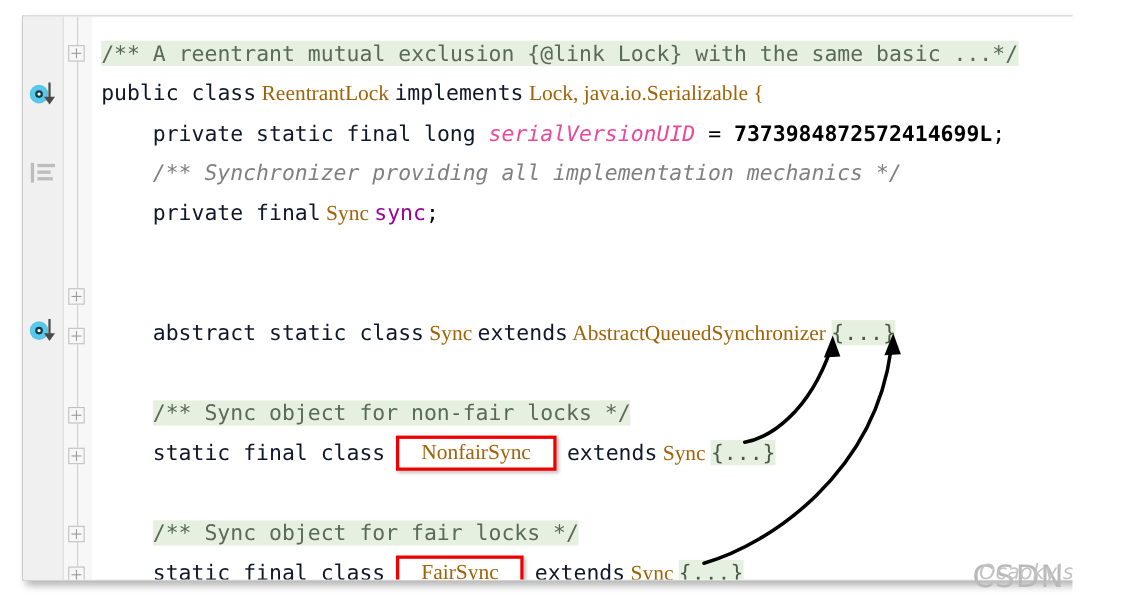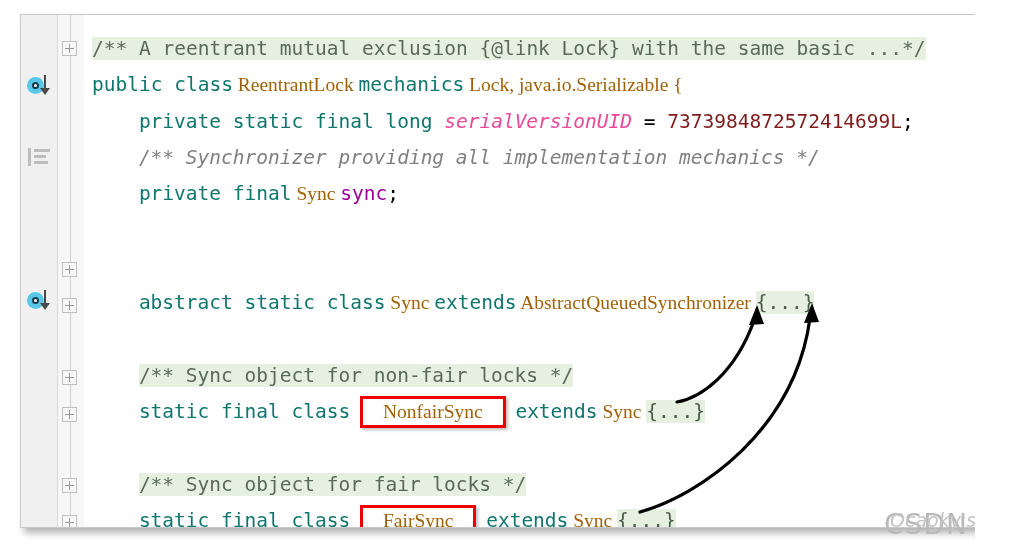--- a/index.html
+++ b/index.html
@@ -97,25 +97,25 @@
     height: 31px;
     line-height: 31px;
     white-space: pre;
     font-family: "DejaVu Sans Mono", monospace;
     font-size: 19.5px;
     letter-spacing: 0px;
     color: #000000;
   }
 
   
-  .kw   { color: #0f766e; }
+  .kw   { color: #0f172a; }
   .typ  { color: #a16207; font-family: Liberation Serif, serif; }
   .fld  { color: #ec4899; font-style: italic; }
   .fldn { color: #9b009b; }
-  .num  { color: #7f1d1d; }
+  .num  { color: #000000; font-weight: bold; }
   .cmt  { color: #5a6a5a; }
   .cmt-it { color: #808080; font-style: italic; }
   .hl   { background: #e6f0e0; }
   .fold-stub { background: #e6f0e0; color: #4a5a4a; }
   .punct { color: #000000; }
 
   
   .redbox {
     border: 3px solid #ee0000;
     padding: 0 20px;
@@ -261,21 +261,21 @@
         <div class="fold-box" style="top: 247px;"></div>
         <div class="fold-box" style="top: 283px;"></div>
         <div class="fold-box" style="top: 355px;"></div>
         <div class="fold-box" style="top: 392px;"></div>
         <div class="fold-box" style="top: 463px;"></div>
         <div class="fold-box" style="top: 500px;"></div>
       </div>
 
     <div class="code-area" id="code-area">
         <div class="code-line" style="top: 18px; left: 8px;"><span class="cmt hl">/** A reentrant mutual exclusion {@link Lock} with the same basic ...*/</span></div>
-        <div class="code-line" style="top: 54px; left: 8px;"><span class="kw">public</span><span class="punct"> </span><span class="kw">class</span><span class="typ"> ReentrantLock </span><span class="kw">mechanics</span><span class="typ"> Lock, java.io.Serializable {</span></div>
+        <div class="code-line" style="top: 54px; left: 8px;"><span class="kw">public</span><span class="punct"> </span><span class="kw">class</span><span class="typ"> ReentrantLock </span><span class="kw">implements</span><span class="typ"> Lock, java.io.Serializable {</span></div>
         <div class="code-line" style="top: 91px; left: 54.88px;"><span class="kw">private</span><span class="punct"> </span><span class="kw">static</span><span class="punct"> </span><span class="kw">final</span><span class="punct"> </span><span class="kw">long</span><span class="punct"> </span><span class="fld">serialVersionUID</span><span class="punct"> = </span><span class="num">7373984872572414699L</span><span class="punct">;</span></div>
         <div class="code-line" style="top: 127px; left: 54.88px;"><span class="cmt-it">/** Synchronizer providing all implementation mechanics */</span></div>
         <div class="code-line" style="top: 163px; left: 54.88px;"><span class="kw">private</span><span class="punct"> </span><span class="kw">final</span><span class="typ"> Sync </span><span class="fldn">sync</span><span class="punct">;</span></div>
         <div class="code-line" style="top: 272px; left: 54.88px;"><span class="kw">abstract</span><span class="punct"> </span><span class="kw">static</span><span class="punct"> </span><span class="kw">class</span><span class="typ"> Sync </span><span class="kw">extends</span><span class="typ"> AbstractQueuedSynchronizer </span><span class="fold-stub">{...}</span></div>
         <div class="code-line" style="top: 345px; left: 54.88px;"><span class="cmt hl">/** Sync object for non-fair locks */</span></div>
         <div class="code-line" style="top: 381px; left: 54.88px;"><span class="kw">static</span><span class="punct"> </span><span class="kw">final</span><span class="punct"> </span><span class="kw">class</span><span class="punct"> </span><span class="typ redbox">NonfairSync</span><span class="punct"> </span><span class="kw">extends</span><span class="typ"> Sync </span><span class="fold-stub">{...}</span></div>
         <div class="code-line" style="top: 454px; left: 54.88px;"><span class="cmt hl">/** Sync object for fair locks */</span></div>
         <div class="code-line" style="top: 490px; left: 54.88px;"><span class="kw">static</span><span class="punct"> </span><span class="kw">final</span><span class="punct"> </span><span class="kw">class</span><span class="punct"> </span><span class="typ redbox">FairSync</span><span class="punct"> </span><span class="kw">extends</span><span class="typ"> Sync </span><span class="fold-stub">{...}</span></div>
       </div>
 

